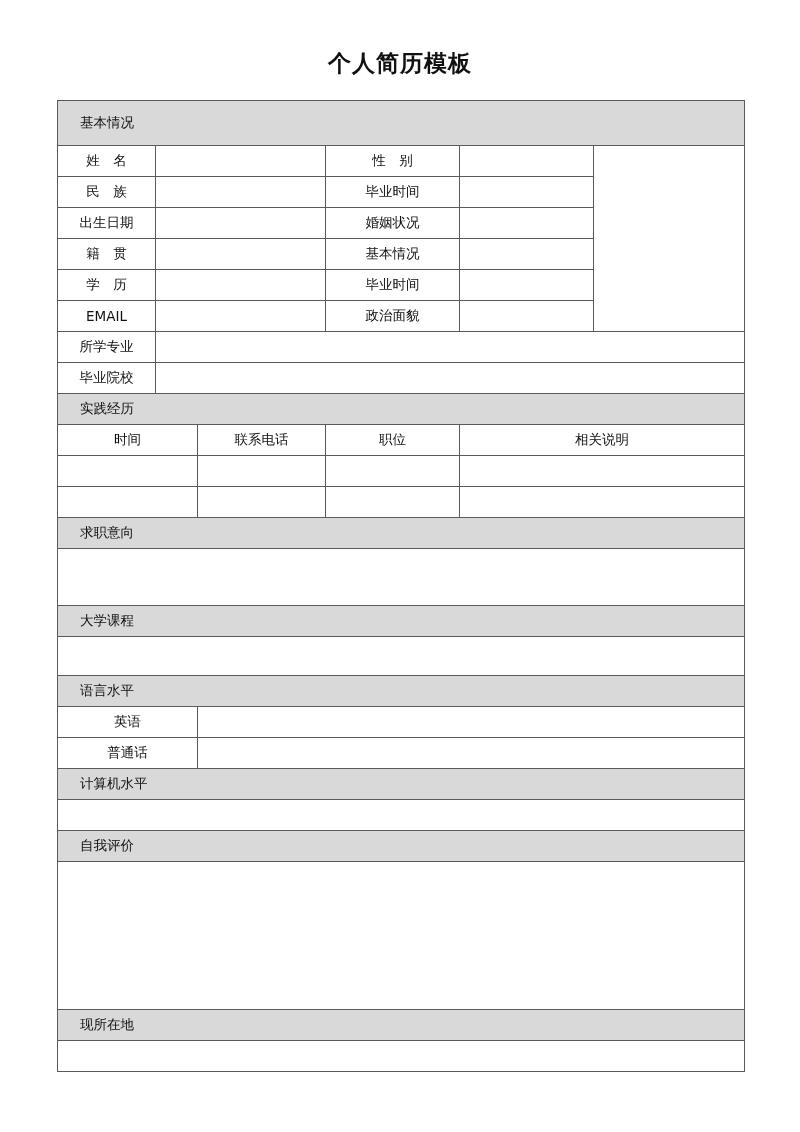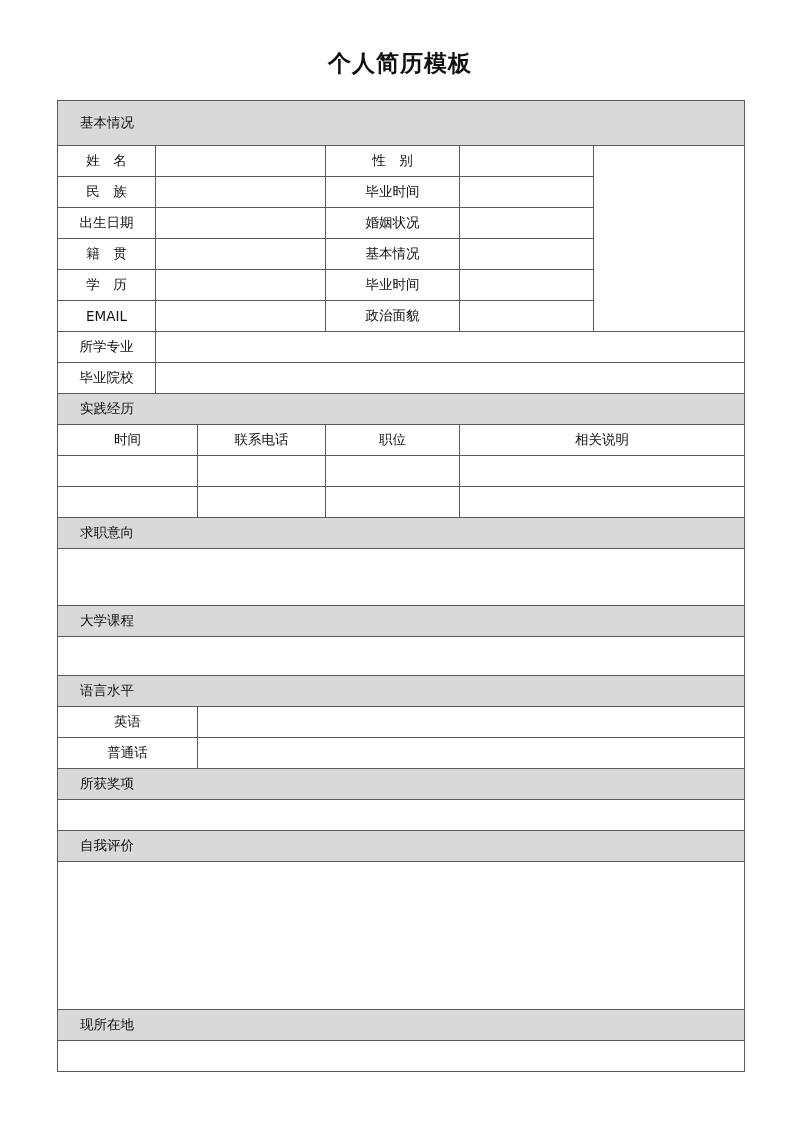--- a/index.html
+++ b/index.html
@@ -110,21 +110,21 @@
       </tr>
   <tr>
     <td colspan="2">英语</td>
     <td colspan="4"></td>
   </tr>
   <tr>
     <td colspan="2">普通话</td>
     <td colspan="4"></td>
   </tr>
   <tr>
-        <td colspan="6" class="sec">所获奖项</td>
+        <td colspan="6" class="sec">计算机水平</td>
       </tr>
   <tr>
         <td colspan="6"></td>
       </tr>
   <tr>
         <td colspan="6" class="sec">自我评价</td>
       </tr>
   <tr style="height:148px">
         <td colspan="6"></td>
       </tr>

